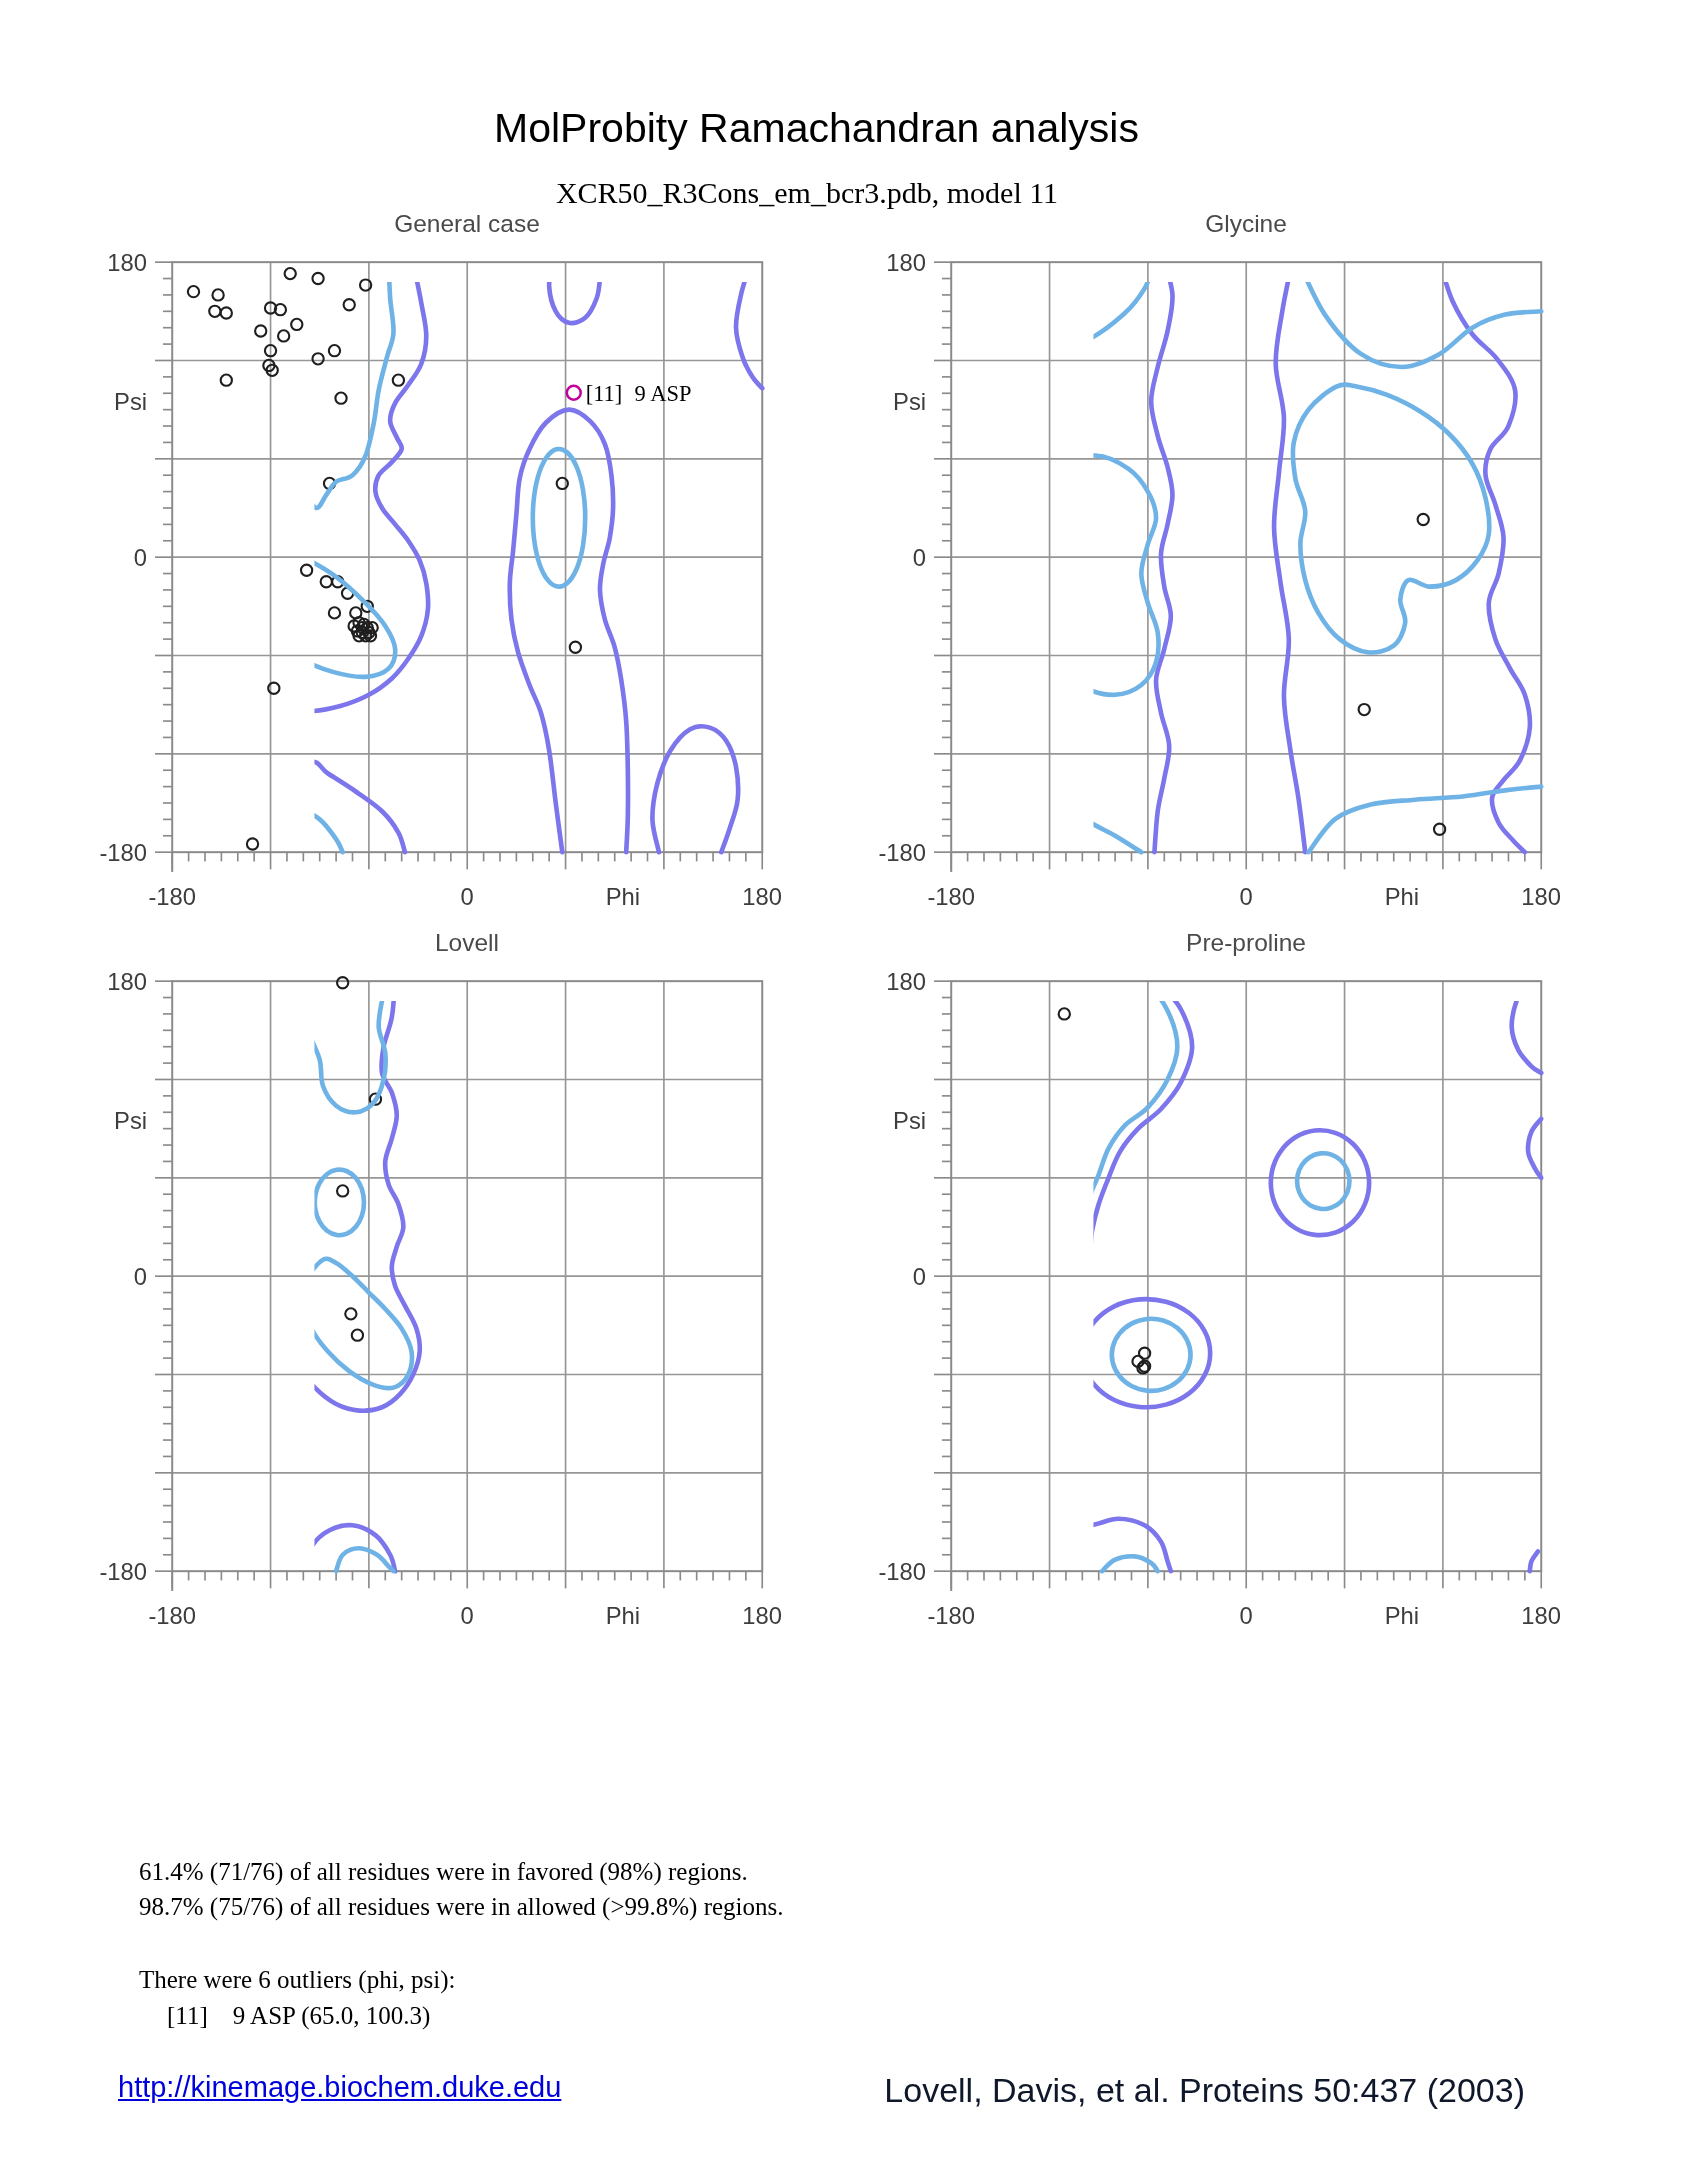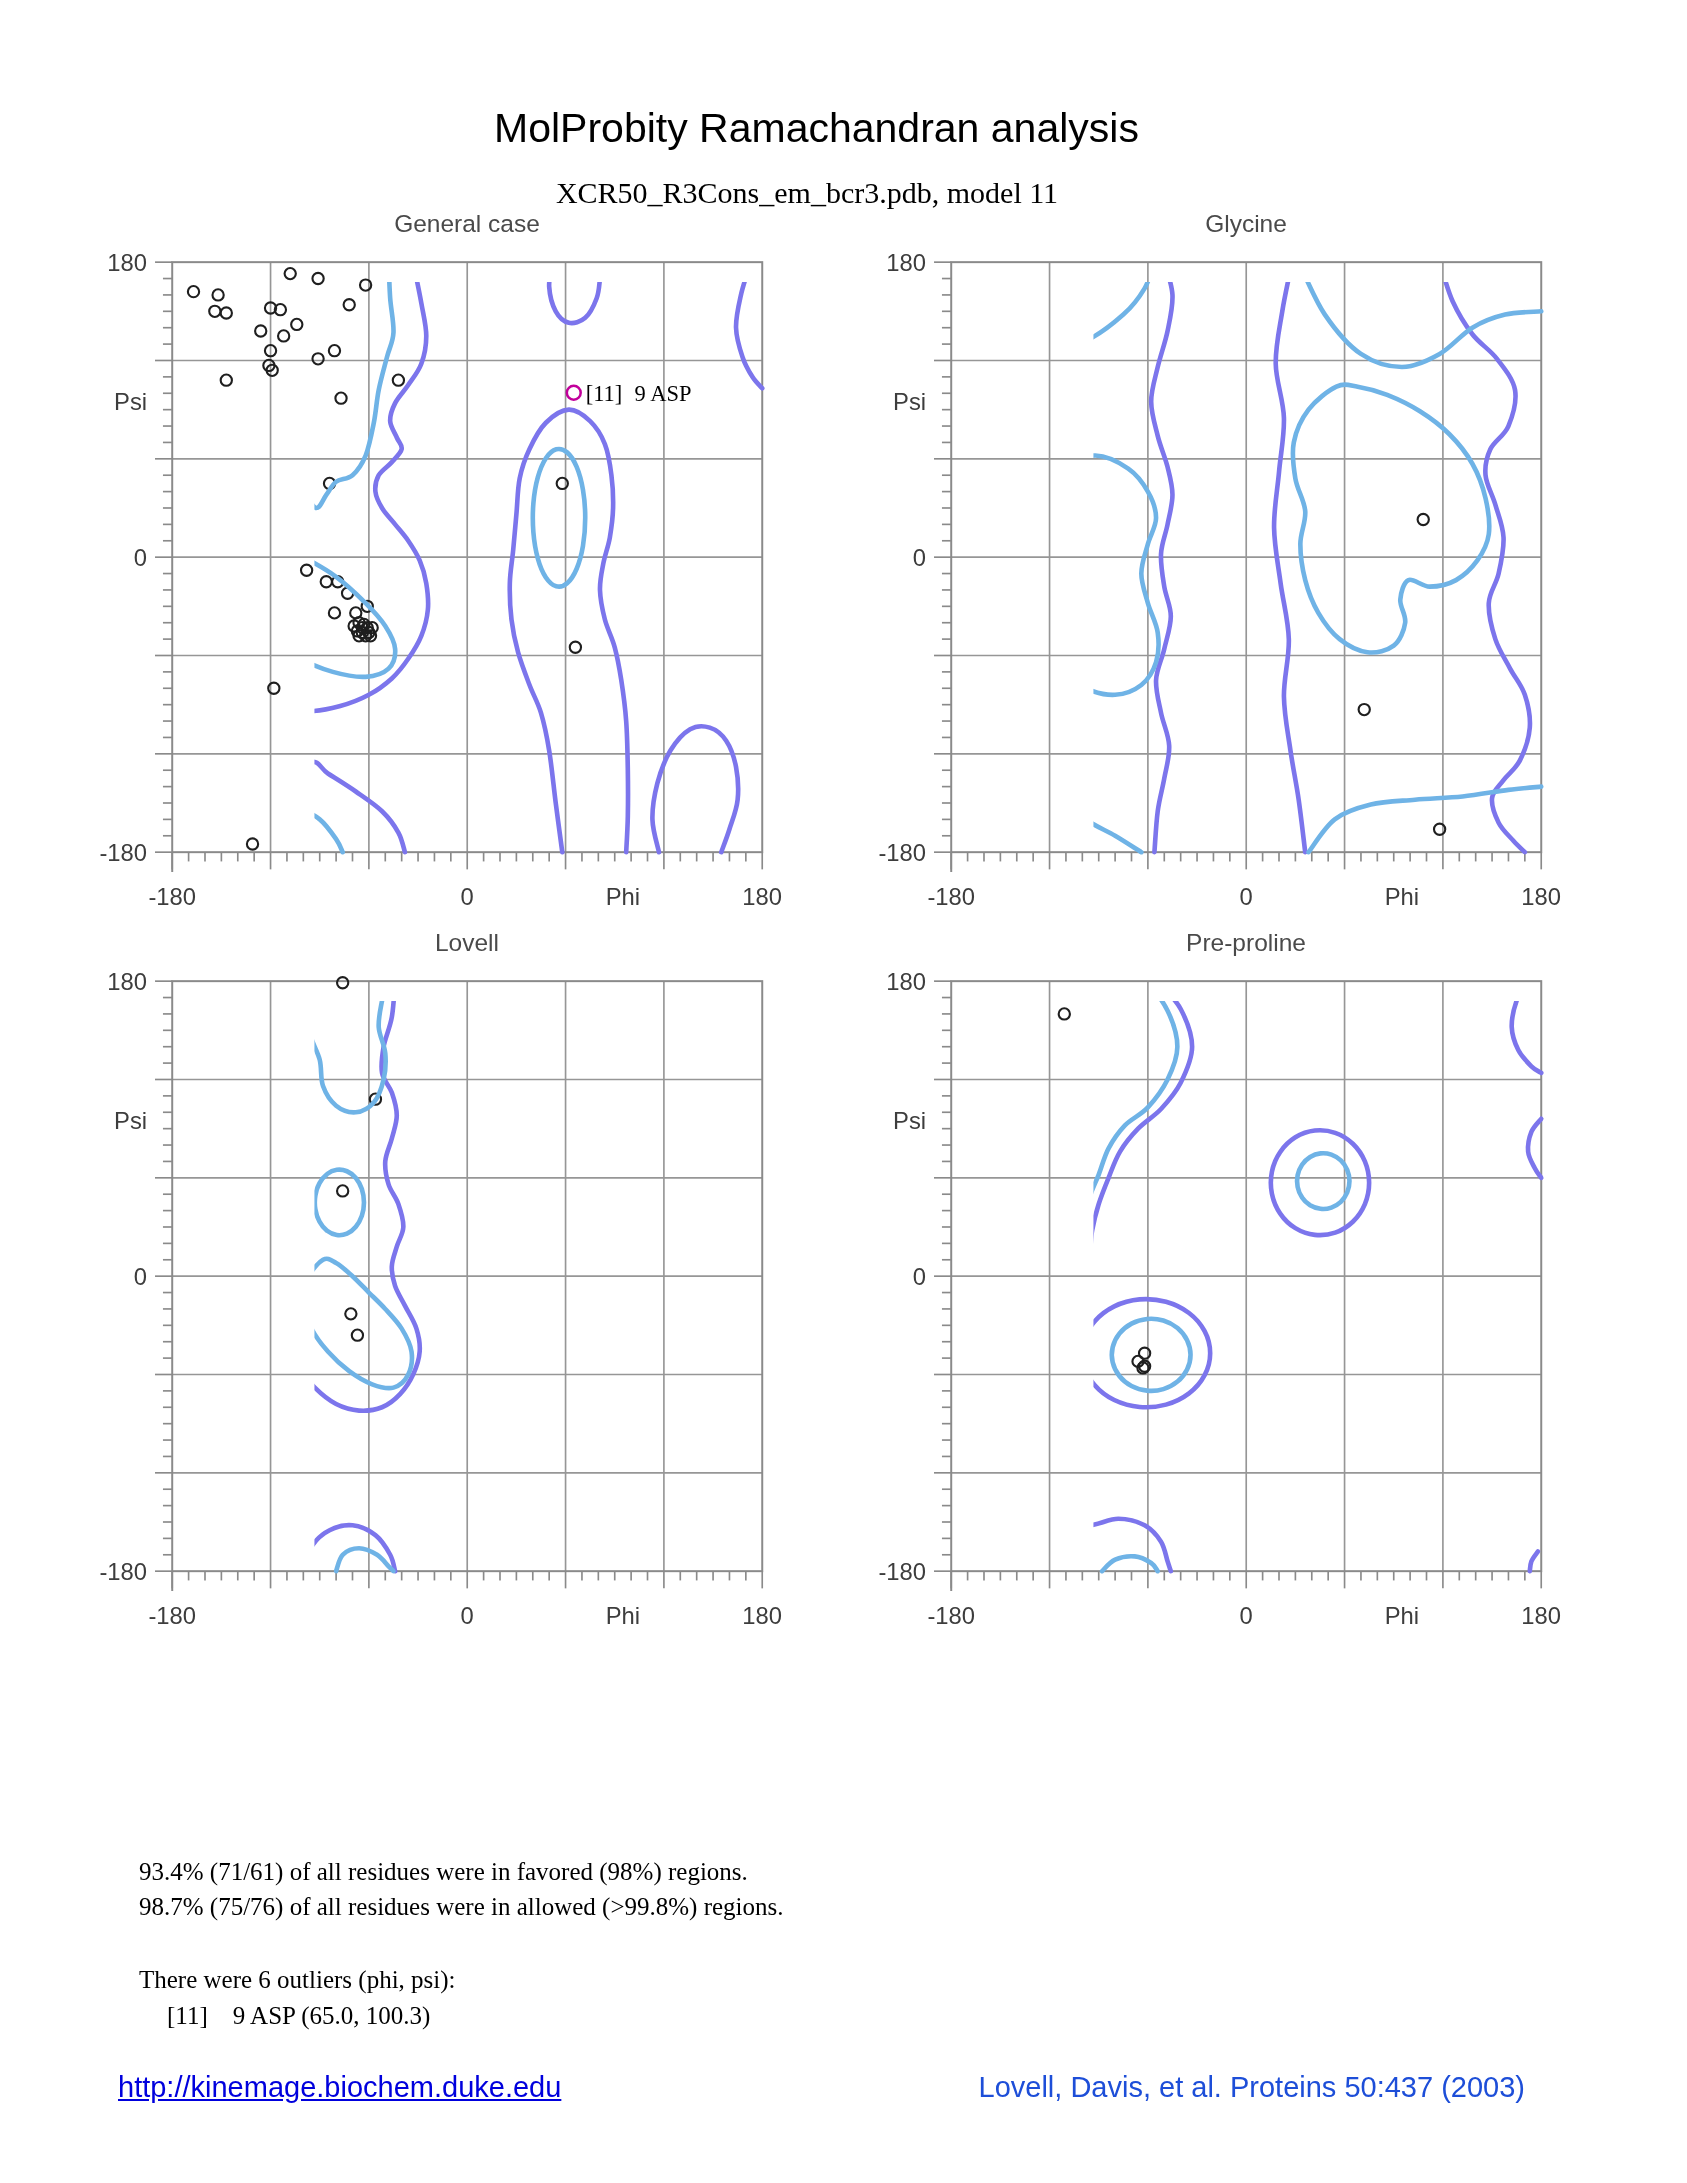--- a/index.html
+++ b/index.html
@@ -22,21 +22,21 @@
   .plot-box{position:absolute;}
   .stats{
     position:absolute;left:139px;font-family:"Liberation Serif",serif;
     font-size:25px;color:#000;white-space:pre;
   }
   .footer-link{
     position:absolute;left:74px;top:2071px;font-size:29px;
     color:#0000dd;text-decoration:underline;margin-left:44px;
   }
   .footer-citation{
-    position:absolute;right:162px;top:2071px;font-size:29px;color:#1d4ed8;
+    position:absolute;right:162px;top:2071px;font-size:34px;color:#0f172a;
   }
 </style>
 </head>
 <body>
 
 <div class="page-title">MolProbity Ramachandran analysis</div>
 <div class="page-subtitle">XCR50_R3Cons_em_bcr3.pdb, model 11</div>
 
 <div class="plot-title" style="left:172px;top:210px;">General case</div>
 <div class="plot-title" style="left:951px;top:210px;">Glycine</div>
@@ -606,20 +606,20 @@
             <path d="M 887.0 862.3 C 885.4 864.7 879.2 872.2 877.1 877.1 C 875.1 882.1 875.1 889.5 874.7 892.0 " stroke="#7C75EC" stroke-width="7"></path>
             <path d="M 24.8 29.7 C 29.3 22.7 48.7 10.3 61.9 7.4 C 75.2 4.5 89.6 12.0 104.1 12.4 C 118.5 12.8 133.8 9.5 148.7 9.9 C 163.5 10.3 178.8 14.9 193.3 14.9 C 207.7 14.9 222.2 11.6 235.4 9.9 C 248.6 8.3 262.6 6.2 272.6 5.0 C 282.5 3.7 285.8 -4.1 294.9 2.5 C 303.9 9.1 319.2 28.5 327.1 44.6 C 334.9 60.7 341.9 81.8 341.9 99.1 C 341.9 116.5 334.5 133.4 327.1 148.7 C 319.6 163.9 308.1 179.2 297.3 190.8 C 286.6 202.4 272.6 207.7 262.6 218.0 C 252.7 228.4 244.5 240.3 237.9 252.7 C 231.3 265.1 228.0 279.6 223.0 292.4 C 218.0 305.2 212.3 316.3 208.1 329.5 C 204.0 342.8 200.7 358.0 198.2 371.7 C 195.7 385.3 197.4 400.2 193.3 411.3 C 189.1 422.5 181.7 435.3 173.4 438.6 C 165.2 441.9 151.1 437.7 143.7 431.1 C 136.3 424.5 130.5 410.5 128.8 398.9 C 127.2 387.4 135.5 372.5 133.8 361.8 C 132.1 351.0 125.1 341.5 118.9 334.5 C 112.7 327.5 102.8 326.7 96.6 319.6 C 90.4 312.6 85.9 303.5 81.8 292.4 C 77.6 281.2 73.9 266.8 71.9 252.7 C 69.8 238.7 69.4 223.0 69.4 208.1 C 69.4 193.3 72.7 178.4 71.9 163.5 C 71.0 148.7 67.7 133.0 64.4 118.9 C 61.1 104.9 57.0 90.9 52.0 79.3 C 47.1 67.7 39.2 57.8 34.7 49.6 C 30.1 41.3 20.2 36.8 24.8 29.7 Z" stroke="#6FB3E6" stroke-width="7"></path>
             <path d="M 602.1 302.3 C 602.1 296.6 600.9 290.4 598.7 285.2 C 596.5 279.9 593.0 274.8 589.0 271.0 C 585.0 267.2 579.8 264.0 574.7 262.2 C 569.6 260.5 563.7 259.8 558.3 260.4 C 553.0 261.0 547.3 263.0 542.6 265.8 C 538.0 268.7 533.5 272.9 530.4 277.5 C 527.2 282.2 524.8 287.9 523.7 293.5 C 522.6 299.1 522.6 305.5 523.7 311.0 C 524.8 316.6 527.2 322.4 530.4 327.0 C 533.5 331.7 538.0 335.9 542.6 338.8 C 547.3 341.6 553.0 343.6 558.3 344.2 C 563.7 344.8 569.6 344.1 574.7 342.3 C 579.8 340.6 585.0 337.4 589.0 333.6 C 593.0 329.8 596.5 324.6 598.7 319.4 C 600.9 314.2 602.1 308.0 602.1 302.3 Z" stroke="#6FB3E6" stroke-width="7"></path>
             <path d="M 361.8 564.9 C 361.8 557.5 359.9 549.5 356.6 542.8 C 353.3 536.0 348.1 529.4 342.1 524.4 C 336.1 519.5 328.3 515.4 320.7 513.1 C 313.0 510.8 304.1 509.9 296.1 510.7 C 288.1 511.5 279.5 514.0 272.6 517.7 C 265.6 521.4 258.9 526.9 254.2 532.9 C 249.4 538.9 245.8 546.4 244.1 553.6 C 242.4 560.8 242.4 569.0 244.1 576.3 C 245.8 583.5 249.4 591.0 254.2 597.0 C 258.9 603.0 265.6 608.4 272.6 612.1 C 279.5 615.8 288.1 618.4 296.1 619.1 C 304.1 619.9 313.0 619.1 320.7 616.8 C 328.3 614.5 336.1 610.4 342.1 605.4 C 348.1 600.5 353.3 593.9 356.6 587.1 C 359.9 580.4 361.8 572.3 361.8 564.9 Z" stroke="#6FB3E6" stroke-width="7"></path>
             <path d="M 228.0 892.0 C 231.3 889.1 239.5 878.4 247.8 874.7 C 256.0 870.9 268.4 868.9 277.5 869.7 C 286.6 870.5 296.5 875.9 302.3 879.6 C 308.1 883.3 310.5 889.9 312.2 892.0 " stroke="#6FB3E6" stroke-width="7"></path>
           </g>
         </g>
       </g>
     </svg></div>
 
-<div class="stats" style="top:1858px;">93.4% (71/61) of all residues were in favored (98%) regions.</div>
+<div class="stats" style="top:1858px;">61.4% (71/76) of all residues were in favored (98%) regions.</div>
 <div class="stats" style="top:1893px;">98.7% (75/76) of all residues were in allowed (&gt;99.8%) regions.</div>
 <div class="stats" style="top:1966px;">There were 6 outliers (phi, psi):</div>
 <div class="stats" style="top:2002px;left:167px;">[11]    9 ASP (65.0, 100.3)</div>
 
 <a class="footer-link" href="#">http://kinemage.biochem.duke.edu</a>
 <div class="footer-citation">Lovell, Davis, et al. Proteins 50:437 (2003)</div>
 
 
 </body></html>

